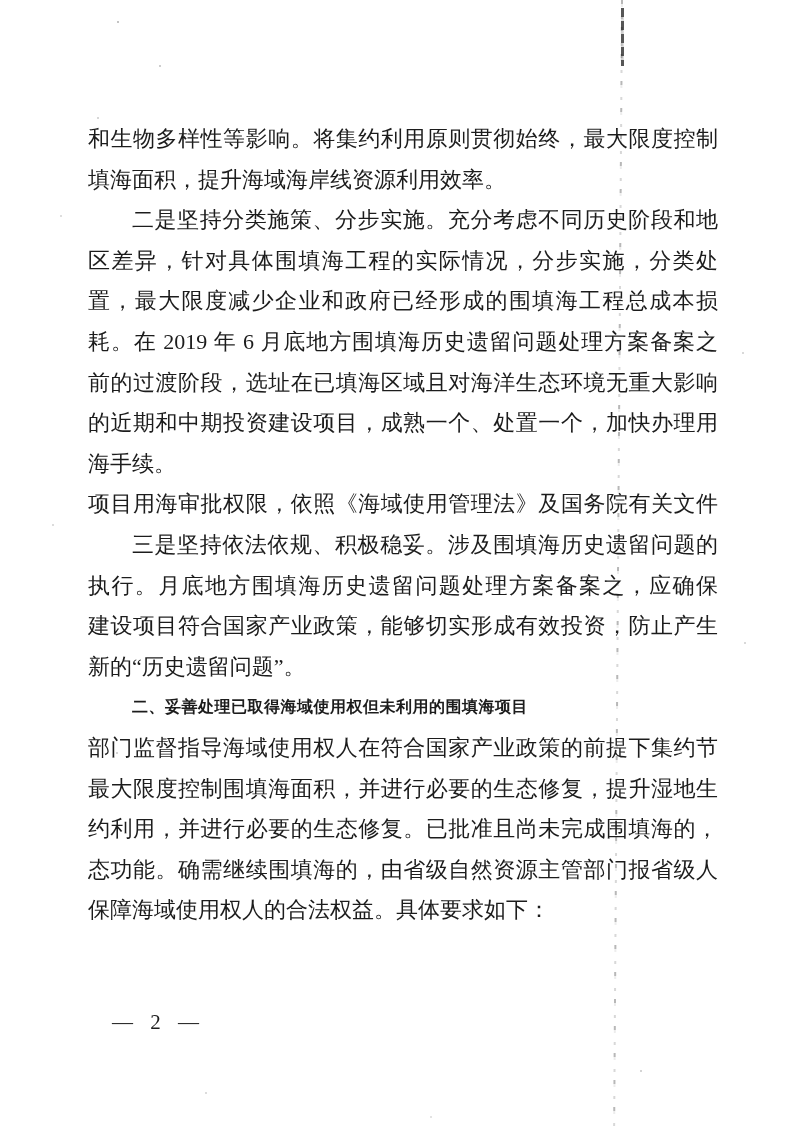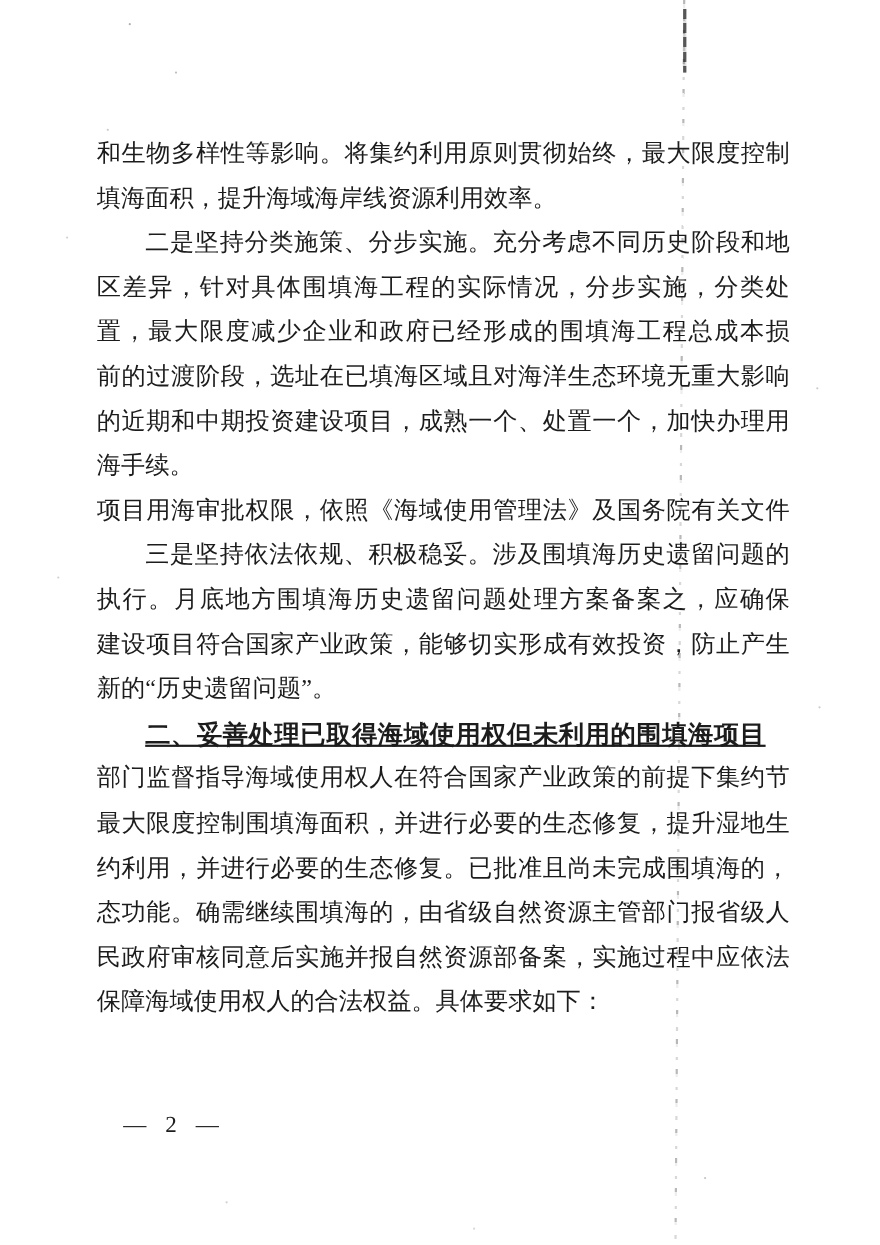--- a/index.html
+++ b/index.html
@@ -27,24 +27,23 @@
     line-height:40.6px;
     text-align:justify;
     text-align-last:left;
     overflow:hidden;
   }
   .line.fill{ text-align-last:justify; }
   .line.indent{ padding-left:44px; }
   .line.heading{
     font-family:"Liberation Sans","DejaVu Sans",sans-serif;
     font-weight:bold;
-    font-size:23px;
+    font-size:16px;
     letter-spacing:0.5px;
     text-align-last:left;
-    text-decoration:underline;
   }
   .footer{
     position:absolute;
     left:112px;top:1010px;
     font-size:21px;
     letter-spacing:6px;
     color:var(--ink,#222222);
   }
   
   .crease{
@@ -95,31 +94,31 @@
   <div class="crease"></div>
   <div class="crease-top"></div>
   <div class="specks"></div>
 
   <div class="textblock" id="textblock">
       <div class="line fill">和生物多样性等影响。将集约利用原则贯彻始终，最大限度控制</div>
       <div class="line">填海面积，提升海域海岸线资源利用效率。</div>
       <div class="line indent fill">二是坚持分类施策、分步实施。充分考虑不同历史阶段和地</div>
       <div class="line fill">区差异，针对具体围填海工程的实际情况，分步实施，分类处</div>
       <div class="line fill">置，最大限度减少企业和政府已经形成的围填海工程总成本损</div>
+      <div class="line fill">耗。在 2019 年 6 月底地方围填海历史遗留问题处理方案备案之</div>
       <div class="line fill">前的过渡阶段，选址在已填海区域且对海洋生态环境无重大影响</div>
       <div class="line fill">的近期和中期投资建设项目，成熟一个、处置一个，加快办理用</div>
       <div class="line">海手续。</div>
       <div class="line fill">项目用海审批权限，依照《海域使用管理法》及国务院有关文件</div>
       <div class="line indent fill">三是坚持依法依规、积极稳妥。涉及围填海历史遗留问题的</div>
       <div class="line fill">执行。月底地方围填海历史遗留问题处理方案备案之，应确保</div>
       <div class="line fill">建设项目符合国家产业政策，能够切实形成有效投资，防止产生</div>
       <div class="line">新的“历史遗留问题”。</div>
       <div class="line indent heading">二、妥善处理已取得海域使用权但未利用的围填海项目</div>
       <div class="line fill">部门监督指导海域使用权人在符合国家产业政策的前提下集约节</div>
       <div class="line fill">最大限度控制围填海面积，并进行必要的生态修复，提升湿地生</div>
       <div class="line fill">约利用，并进行必要的生态修复。已批准且尚未完成围填海的，</div>
       <div class="line fill">态功能。确需继续围填海的，由省级自然资源主管部门报省级人</div>
-      <div class="line fill">民政府审核同意后实施并报自然资源部备案，实施过程中应依法</div>
       <div class="line">保障海域使用权人的合法权益。具体要求如下：</div>
     </div>
 
   <div class="footer">— 2 —</div>
 </div>
 
 </body></html>

